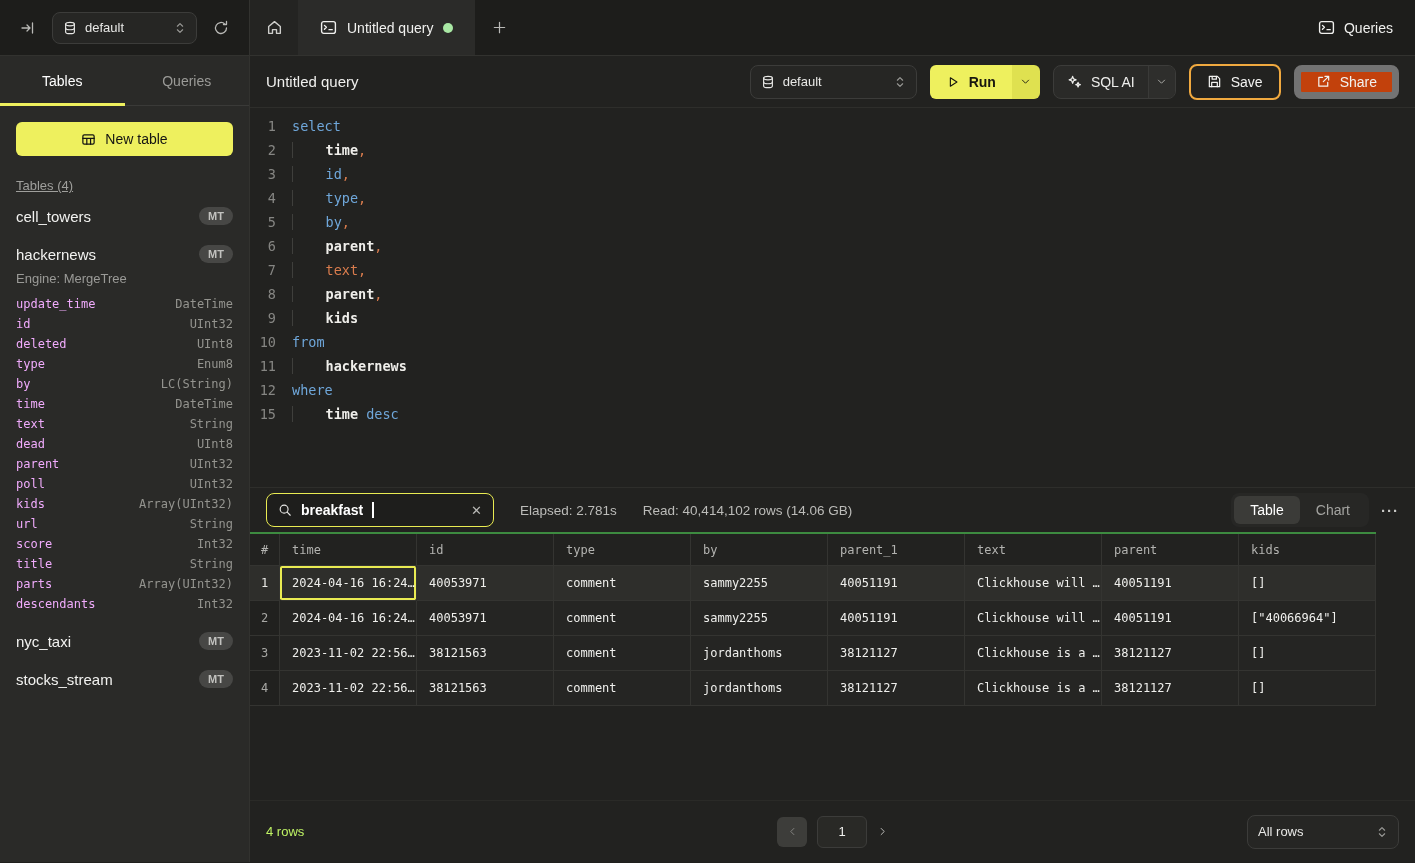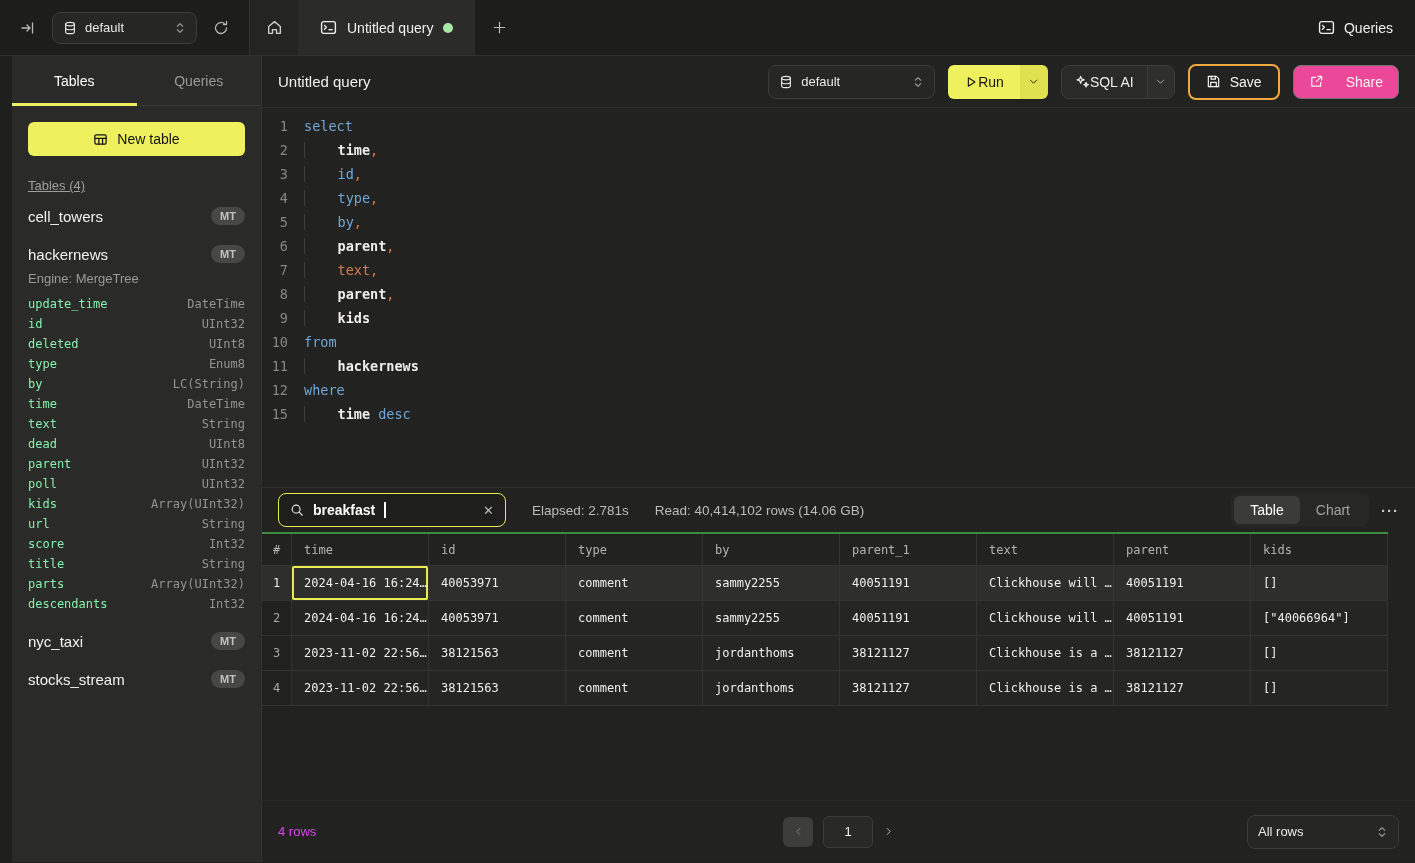--- a/index.html
+++ b/index.html
@@ -17,55 +17,55 @@
   .topbar-db { flex:1; }
   .tabstrip { display:flex; align-items:stretch; }
   .home-btn { width:48px; background:#242422; border:none; color:#cfcfcc; display:flex; align-items:center; justify-content:center; cursor:pointer; }
   .tab { display:flex; align-items:center; gap:10px; background:#2b2b29; padding:0 22px; font-size:14px; color:#f0f0ee; cursor:pointer; }
   .dot { width:10px; height:10px; border-radius:50%; }
   .addtab { width:48px; background:none; border:none; color:#b9b9b6; font-size:18px; display:flex; align-items:center; justify-content:center; cursor:pointer; }
   .topbar-right { margin-left:auto; display:flex; align-items:center; padding-right:22px; }
   .queries-btn { display:flex; align-items:center; gap:9px; background:none; border:none; color:#f0f0ee; font-size:14px; cursor:pointer; }
 
   
-  .main { display:flex; height:806px;padding-left:12px; }
+  .main { display:flex; height:806px; }
 
   
   .sidebar { width:250px; background:#2a2a28; border-right:1px solid #32322f; display:flex; flex-direction:column; }
   .side-tabs { display:flex; height:50px; border-bottom:1px solid #3a3a38; }
   .side-tab { flex:1; background:none; border:none; color:#9a9a97; font-size:14px; cursor:pointer; position:relative; }
   .side-tab.active { color:#ffffff; }
   .side-tab.active::after { content:""; position:absolute; left:0; right:0; bottom:-1px; height:3px; background:#eef05e; }
   .side-body { padding:16px 16px 0; overflow:hidden; }
   .new-table-btn { width:100%; height:34px; background:#eef05e; color:#141412; border:none; border-radius:6px; font-size:14px; font-weight:500; display:flex; align-items:center; justify-content:center; gap:9px; cursor:pointer; }
   .search-box { margin-top:16px; height:34px; border:1px solid #3e3e3c; border-radius:8px; display:flex; align-items:center; gap:9px; padding:0 10px; color:#8d8d8a; font-size:14px; cursor:text; }
   .section-label { margin:22px 0 4px; font-size:13px; color:#9f9f9c;text-decoration:underline; }
   .table-item { display:flex; align-items:center; justify-content:space-between; padding:10px 0; cursor:pointer; }
   .table-name { font-size:15px; color:#f2f2f0; }
   .badge { background:#474745; color:#c2c2bf; font-size:11px; font-weight:600; border-radius:999px; padding:3px 9px; }
   .engine-line { font-size:13px; color:#9a9a97; margin:-2px 0 8px; }
   .schema { font-family:"DejaVu Sans Mono", monospace; font-size:12px; margin-bottom:8px; }
   .schema-row { display:flex; justify-content:space-between; line-height:20px; }
-  .schema-name { color:#86efac; }
+  .schema-name { color:#f0abfc; }
   .schema-type { color:#94948f; }
 
   
   .content { flex:1; display:flex; flex-direction:column; background:#222220; }
   .query-header { height:52px; display:flex; align-items:center; padding:0 16px; border-bottom:1px solid #2e2e2b; }
   .query-title { font-size:15px; color:#f0f0ee; }
   .qh-actions { margin-left:auto; display:flex; align-items:center; gap:13px; }
   .qh-db { width:167px; height:34px; }
   .run-btn { display:flex; height:34px; border-radius:6px; overflow:hidden; cursor:pointer; }
-  .run-main { display:flex; align-items:center; background:#eef05e; color:#17170f; border:none; font-size:14px; font-weight:400; padding:0 16px; cursor:pointer; }
+  .run-main { display:flex; align-items:center; gap:9px; background:#eef05e; color:#17170f; border:none; font-size:14px; font-weight:700; padding:0 16px; cursor:pointer; }
   .run-chev { width:28px; background:#dfe150; border:none; color:#17170f; display:flex; align-items:center; justify-content:center; cursor:pointer; }
   .split-btn { display:flex; height:34px; border-radius:8px; overflow:hidden; border:1px solid #3c3c3a; background:#2a2a28; }
-  .split-main { display:flex; align-items:center; background:none; border:none; color:#eeeeec; font-size:14px; padding:0 13px; cursor:pointer; }
+  .split-main { display:flex; align-items:center; gap:9px; background:none; border:none; color:#eeeeec; font-size:14px; padding:0 13px; cursor:pointer; }
   .split-chev { width:27px; border:none; border-left:1px solid #3a3a38; background:#2e2e2c; color:#b6b6b3; display:flex; align-items:center; justify-content:center; cursor:pointer; }
   .save-btn { display:flex; align-items:center; gap:9px; height:36px; padding:0 16px; border-radius:8px; background:none; border:2px solid #f0a93f; color:#f2f2f0; font-size:14px; cursor:pointer; }
-  .share-btn { display:flex; align-items:center; gap:22px; height:34px; padding:0 15px; border-radius:8px; background:#ec4899; border:1px solid #737373; color:#f2f2f0; font-size:14px; cursor:pointer; }
+  .share-btn { display:flex; align-items:center; gap:9px; height:34px; padding:0 15px; border-radius:8px; background:#c2410c; border:7px solid #737373; color:#f2f2f0; font-size:14px; cursor:pointer; }
 
   
   .editor { height:379px; padding-top:6px; font-family:"DejaVu Sans Mono", monospace; font-size:13.5px; overflow:hidden; }
   .code-line { display:flex; line-height:24px; }
   .line-num { width:42px; text-align:right; color:#85858280; color:#868683; padding-right:16px; flex:none; }
   .line-code { white-space:pre; }
   .tok-kw { color:#6fa7da; }
   .tok-id { color:#efeeea; font-weight:bold; }
   .tok-or { color:#d97c4d; }
   .tok-st { color:#c2cf55; }
@@ -91,21 +91,21 @@
   .th { font-size:12px; color:#b3b3b0; padding:9px 12px 8px; border-right:1px solid #343431; border-bottom:1px solid #343431; cursor:pointer; }
   .th.col-num { padding:9px 0 8px; text-align:center; }
   .td { font-size:12px; font-weight:normal; color:#efefec; background:#252523; padding:10px 12px; border-right:1px solid #343431; border-bottom:1px solid #343431; white-space:nowrap; overflow:hidden; cursor:pointer; }
   .td.col-num { background:#21211f; color:#a8a8a5; font-weight:normal; text-align:center; padding:10px 0; }
   .tr.row-selected .td { background:#2e2e2b; }
   .tr.row-selected .td.col-num { background:#2e2e2b; color:#e8e8e5; }
   .td.cell-selected { box-shadow:inset 0 0 0 2px #e9eb52; border-radius:2px; }
 
   .results-spacer { flex:1; }
   .results-footer { height:62px; display:flex; align-items:center; padding:0 16px; border-top:1px solid #2a2a27; }
-  .rowcount { font-size:13px; color:#d946ef; flex:1; }
+  .rowcount { font-size:13px; color:#bef264; flex:1; }
   .pager { display:flex; align-items:center; gap:10px; flex:0 0 auto; }
   .page-prev { width:30px; height:30px; border-radius:6px; background:#3d3d3a; border:none; color:#8a8a87; display:flex; align-items:center; justify-content:center; }
   .page-box { width:50px; height:32px; border-radius:6px; background:#29292
 
 6; background:#292926; border:1px solid #3c3c3a; color:#f0f0ee; font-size:13px; display:flex; align-items:center; justify-content:center; }
   .page-next { background:none; border:none; color:#c9c9c6; display:flex; align-items:center; justify-content:center; cursor:pointer; }
   .footer-right { flex:1; display:flex; justify-content:flex-end; }
   .allrows { width:152px; height:34px; }
 </style>
 </head>

